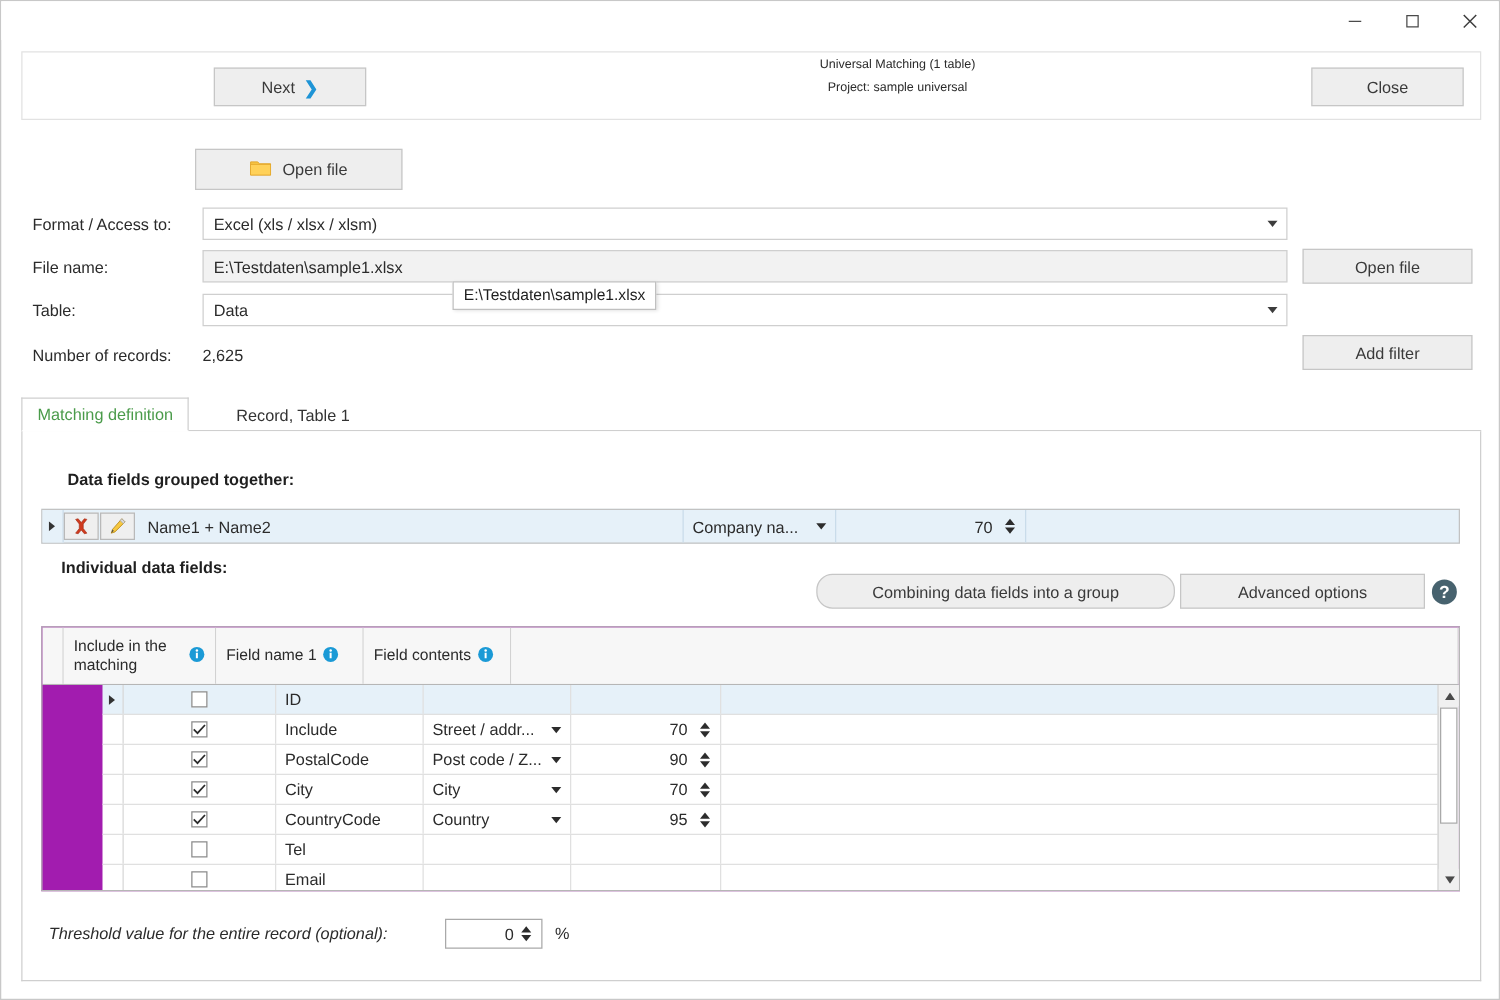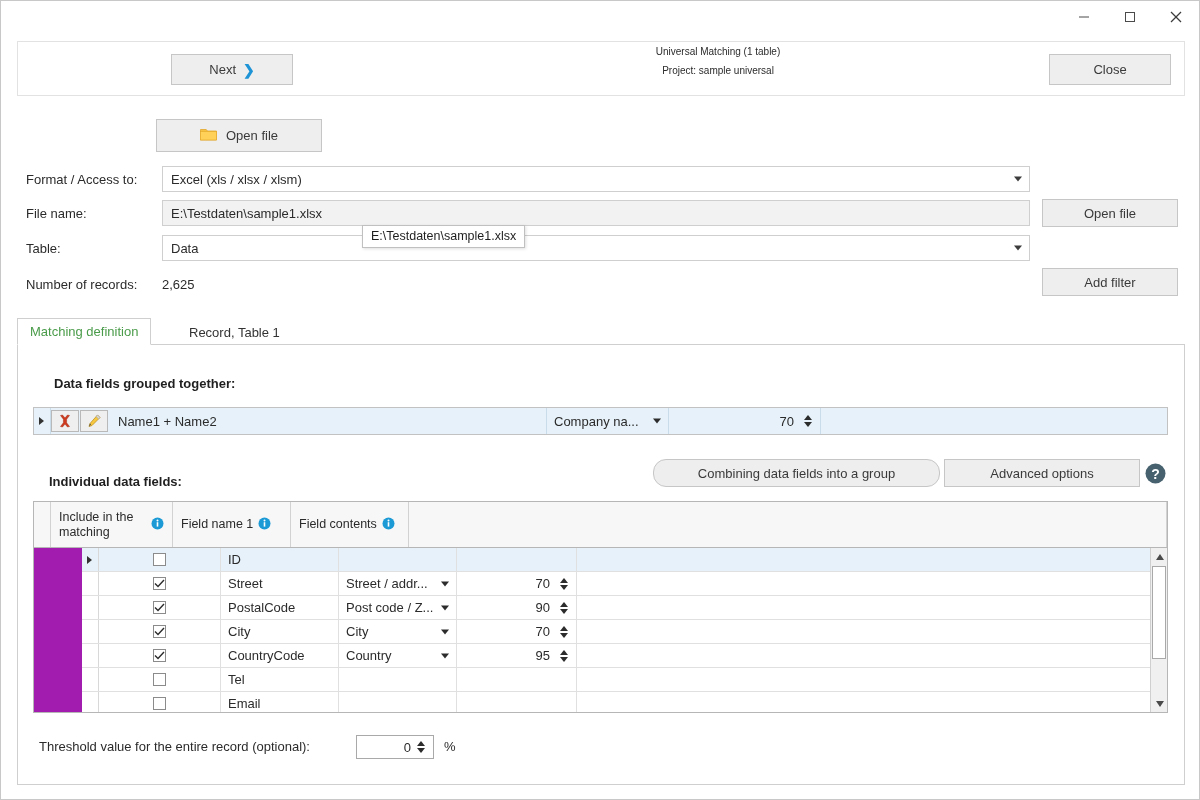--- a/index.html
+++ b/index.html
@@ -237,21 +237,21 @@
   .vscroll {
     position: absolute; right: 0; top: 46px; width: 17px; bottom: 0;
     background: #f0f0f0; border-left: 1px solid #cfcfcf;
   }
   .vs-btn { width: 17px; height: 17px; background: #f0f0f0; display: flex; align-items: center; justify-content: center; }
   .vs-btn.top { position: absolute; top: 0; }
   .vs-btn.bot { position: absolute; bottom: 0; }
   .vs-thumb { position: absolute; top: 18px; left: 1px; width: 14px; height: 93px; background: #ffffff; border: 1px solid #a9a9a9; }
 
   
-  .thr-lbl { position: absolute; left: 38px; top: 738px; font-size: 13px; color: #2b2b2b; }
+  .thr-lbl { position: absolute; left: 38px; top: 738px; font-size: 13px; color: #2b2b2b; font-style: italic; }
   .thr-box {
     position: absolute; left: 355px; top: 734px; width: 78px; height: 24px;
     border: 1px solid #a9a9a9; background: #ffffff;
     display: flex; align-items: center; justify-content: flex-end;
     padding-right: 22px; font-size: 13px;
   }
   .thr-pct { position: absolute; left: 443px; top: 738px; font-size: 13px; }
 </style>
 </head>
 <body>
@@ -367,21 +367,21 @@
     <div class="gcell num">
       <span>70</span>
       <span class="spin">
           <i class="up"></i>
           <i class="dn"></i>
         </span>
     </div>
     <div class="gcell rest"></div>
   </div>
 
-  <div class="section-title" style="left:48px; top:473px;">Individual data fields:</div>
+  <div class="section-title" style="left:48px; top:445px;">Individual data fields:</div>
   <div class="btn btn-combine">
     <span>Combining data fields into a group</span>
   </div>
   <div class="btn btn-adv">
     <span>Advanced options</span>
   </div>
   <div class="help-ic">
     <svg width="21" height="21" viewBox="0 0 21 21">
       <circle cx="10.5" cy="10.5" r="10" fill="#47626e"></circle>
       <text x="10.5" y="15.5" text-anchor="middle" font-family="Liberation Sans, sans-serif" font-size="14" font-weight="bold" fill="#ffffff">?</text>
@@ -445,21 +445,21 @@
         </div>
         <div class="dg-row">
           <div class="dc c0"></div>
           <div class="dc c1">
             <span class="cb">
               <svg width="11" height="9" viewBox="0 0 11 9">
                 <path d="M1 4.5 L4 7.5 L10 1" stroke="#2b2b2b" stroke-width="1.4" fill="none"></path>
               </svg>
             </span>
           </div>
-          <div class="dc c2">Street</div>
+          <div class="dc c2">Include</div>
           <div class="dc c3">
             <span>Street / addr...</span>
             <span class="dd-caret"></span>
           </div>
           <div class="dc c4">
             <span>70</span>
             <span class="spin">
               <i class="up"></i>
               <i class="dn"></i>
             </span>

